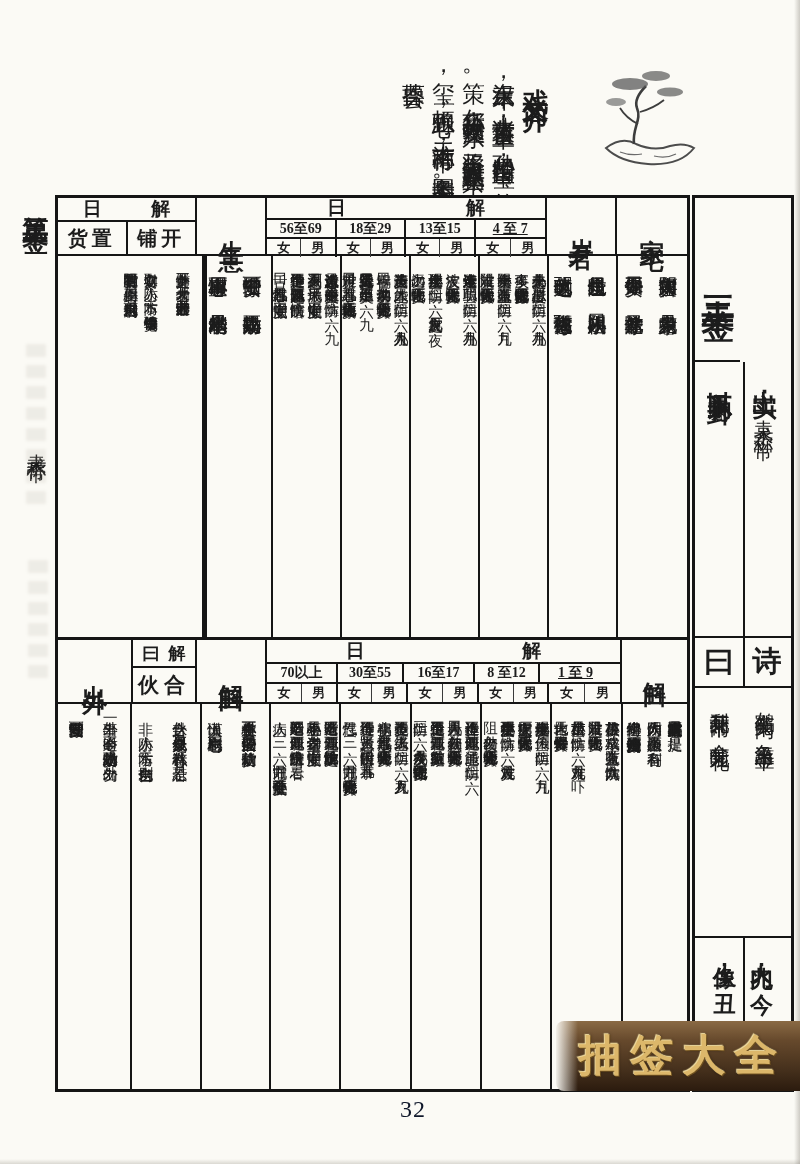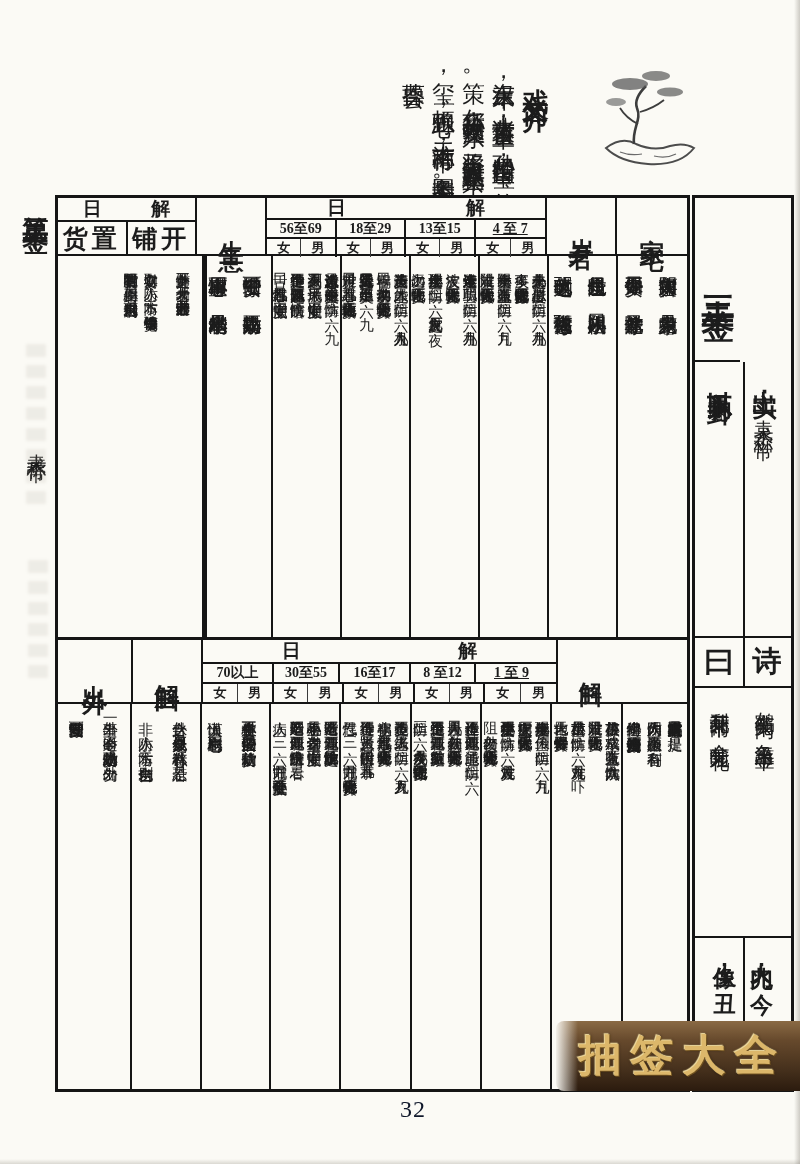--- a/index.html
+++ b/index.html
@@ -34,21 +34,21 @@
   .b2h{height:64px;}
   .bodyrow{display:flex;flex:1;min-height:0;}
   .cell{border-right:2px solid #151515;height:100%;}
   .cell:last-child{border-right:none;}
 
   .hstack{writing-mode:vertical-rl;display:flex;align-items:center;justify-content:center;
           font-weight:700;font-size:25px;letter-spacing:7px;}
   .hsplit{display:flex;flex-direction:column;}
   .sunjie{display:flex;justify-content:space-around;align-items:center;font-weight:700;font-size:19px;border-bottom:2px solid #151515;}
   .subpair{display:flex;flex:1;}
-  .subpair>div{flex:1;display:flex;align-items:center;justify-content:center;font-size:25px;font-weight:700;letter-spacing:4px;}
+  .subpair>div{flex:1;display:flex;align-items:center;justify-content:center;font-size:20px;font-weight:700;letter-spacing:4px;}
   .subpair>div:first-child{border-right:2px solid #151515;}
   .ranges{display:flex;border-bottom:2px solid #151515;}
   .ranges>div{display:flex;align-items:center;justify-content:center;font-size:14px;font-weight:600;border-right:2px solid #151515;}
   .ranges>div:last-child{border-right:none;text-decoration:underline;}
   .genders{display:flex;}
   .genders>div{display:flex;border-right:2px solid #151515;}
   .genders>div:last-child{border-right:none;}
   .genders span{flex:1;text-align:center;font-size:13px;font-weight:600;}
   .genders span:first-child{border-right:1px solid #3a3a3a;}
   .yuejie-sm{display:flex;align-items:center;justify-content:center;font-size:17px;font-weight:700;letter-spacing:9px;border-bottom:2px solid #151515;text-indent:9px;}
@@ -208,20 +208,24 @@
         <div class="cell vc two-big" style="width:70px">
           <div>阴人灾害事如何　　只为家中惹鬼多</div>
           <div>如今要保平安日　　除非寻僧礼达摩</div>
         </div>
       </div>
     </div>
 
     <div class="band band2">
       <div class="hrowwrap b2h">
         <div class="cell hstack" style="width:75px">出外</div>
+        <div class="cell hsplit" style="width:70px">
+          <div class="yuejie-sm" style="height:28px">曰解</div>
+          <div class="huohe-h" style="flex:1">伙合</div>
+        </div>
         <div class="cell hstack" style="width:70px">解曰</div>
         <div class="cell hsplit" style="width:355px">
           <div class="sunjie" style="height:24px">
             <span>日</span>
             <span>解</span>
           </div>
           <div class="ranges" style="height:20px">
             <div style="width:71px">70以上</div>
             <div style="width:66px">30至55</div>
             <div style="width:71px">16至17</div>

